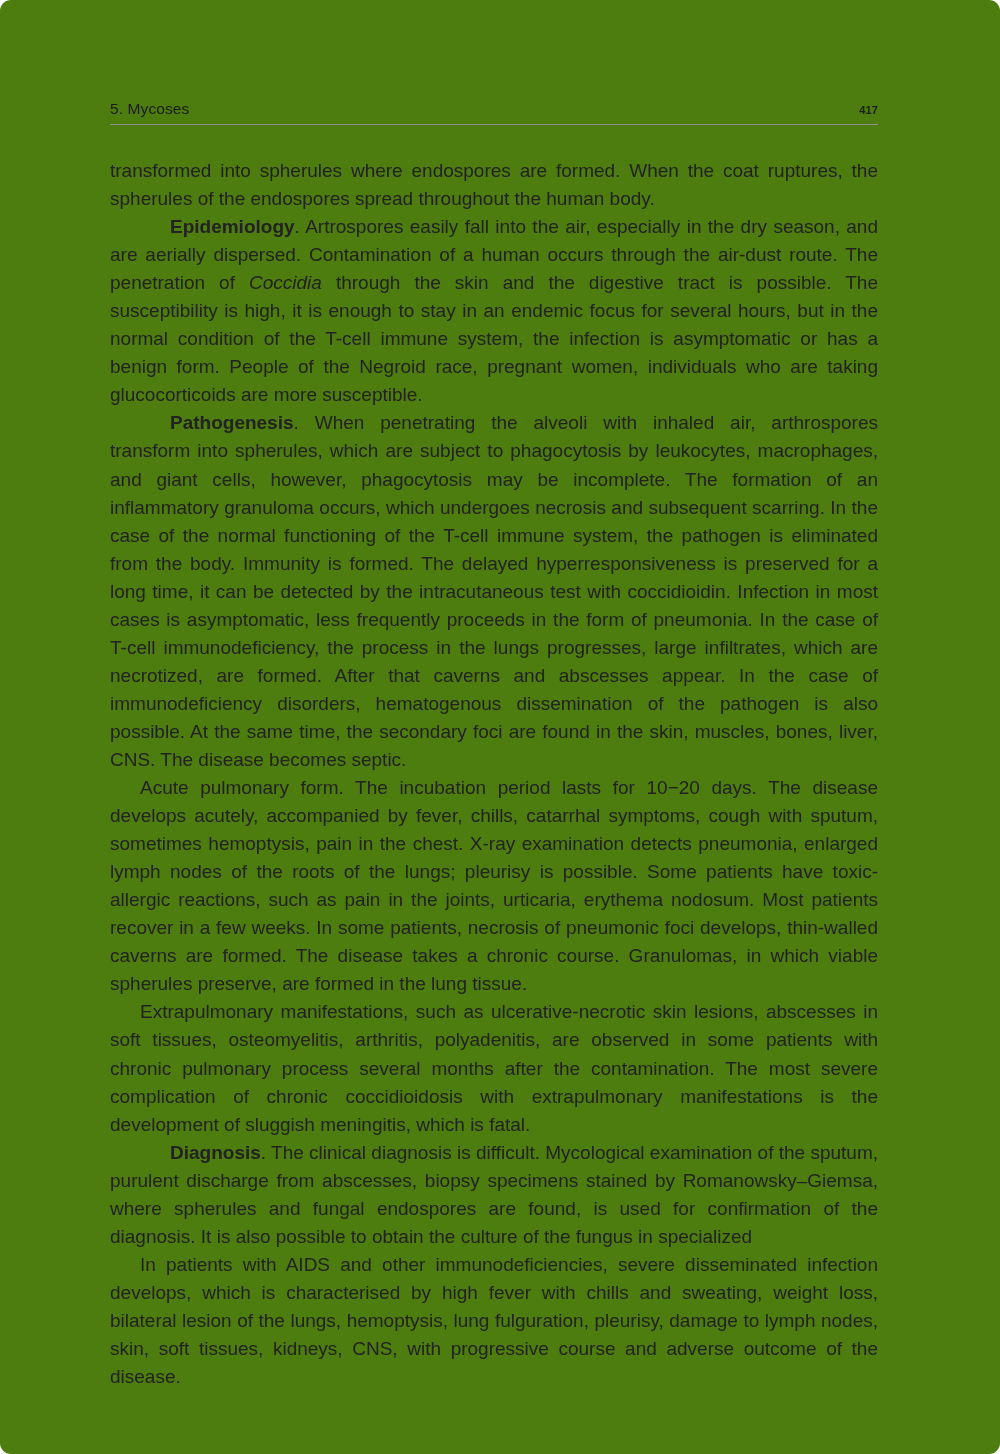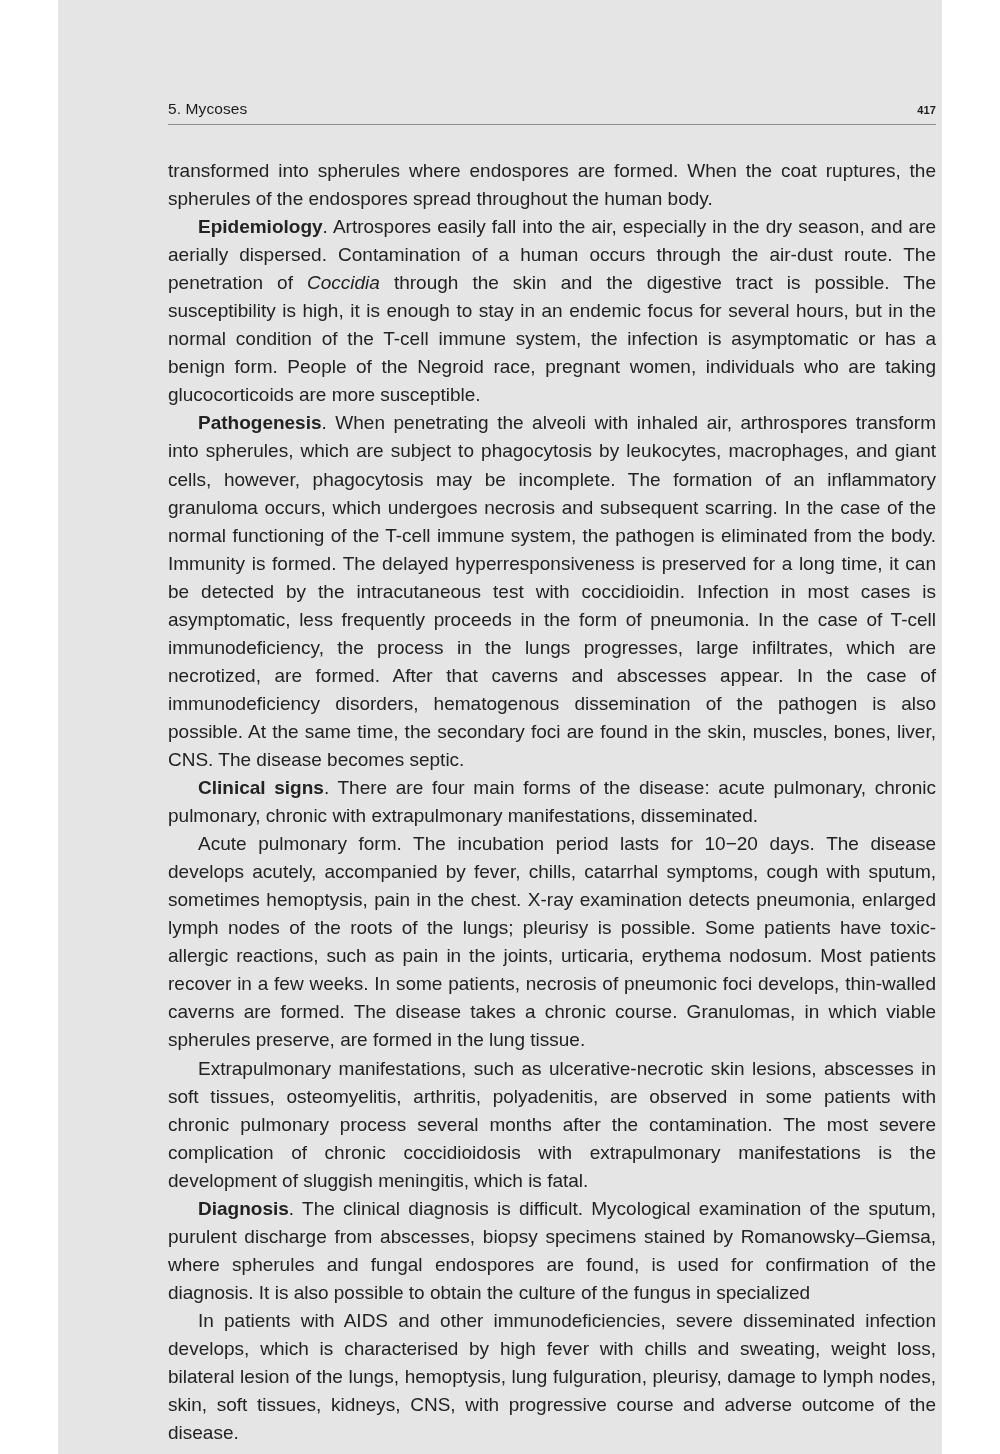--- a/index.html
+++ b/index.html
@@ -2,25 +2,26 @@
 <html><head>
 <meta charset="utf-8">
 <style>
   html, body {
     margin: 0;
     padding: 0;
     background: #ffffff;
   }
   .page {
     position: relative;
-    width: 884px;
+    width: 1000px;
     height: 1454px;
-    background: #e5e5e5;
+    background: #4d7c0f;
     margin: 0 auto;
     overflow: hidden;
+    border-radius: 11px;
   }
   .content {
     position: absolute;
     left: 110px;
     top: 100px;
     width: 768px;
   }
 
   
   .running-head {
@@ -60,20 +61,21 @@
   }
   .body-text p {
     margin: 0;
     text-indent: 0;
   }
   .body-text p.indented {
     text-indent: 30px;
   }
   .run-in-head {
     font-weight: 700;
+    margin-left: 30px;
   }
   .sci-name {
     font-style: italic;
   }
   
   .body-text p {
     text-align-last: left;
   }
 </style>
 </head>
@@ -95,23 +97,20 @@
       </p>
 
       <p class="indented">
         <span class="run-in-head">Epidemiology</span><span>. Artrospores easily fall into the air, especially in the dry season, and are aerially dispersed. Contamination of a human occurs through the air-dust route. The penetration of </span><span class="sci-name">Coccidia</span><span> through the skin and the digestive tract is possible. The susceptibility is high, it is enough to stay in an endemic focus for several hours, but in the normal condition of the T-cell immune system, the infection is asymptomatic or has a benign form. People of the Negroid race, pregnant women, individuals who are taking glucocorticoids are more susceptible.</span>
       </p>
 
       <p class="indented">
         <span class="run-in-head">Pathogenesis</span><span>. When penetrating the alveoli with inhaled air, arthrospores transform into spherules, which are subject to phagocytosis by leukocytes, macrophages, and giant cells, however, phagocytosis may be incomplete. The formation of an inflammatory granuloma occurs, which undergoes necrosis and subsequent scarring. In the case of the normal functioning of the T-cell immune system, the pathogen is eliminated from the body. Immunity is formed. The delayed hyperresponsiveness is preserved for a long time, it can be detected by the intracutaneous test with coccidioidin. Infection in most cases is asymptomatic, less frequently proceeds in the form of pneumonia. In the case of T-cell immunodeficiency, the process in the lungs progresses, large infiltrates, which are necrotized, are formed. After that caverns and abscesses appear. In the case of immunodeficiency disorders, hematogenous dissemination of the pathogen is also possible. At the same time, the secondary foci are found in the skin, muscles, bones, liver, CNS. The disease becomes septic.</span>
       </p>
 
-      <p class="indented">
-        <span class="run-in-head">Clinical signs</span><span>. There are four main forms of the disease: acute pulmonary, chronic pulmonary, chronic with extrapulmonary manifestations, disseminated.</span>
-      </p>
 
       <p class="indented">
         <span>Acute pulmonary form. The incubation period lasts for 10−20 days. The disease develops acutely, accompanied by fever, chills, catarrhal symptoms, cough with sputum, sometimes hemoptysis, pain in the chest. X-ray examination detects pneumonia, enlarged lymph nodes of the roots of the lungs; pleurisy is possible. Some patients have toxic-allergic reactions, such as pain in the joints, urticaria, erythema nodosum. Most patients recover in a few weeks. In some patients, necrosis of pneumonic foci develops, thin-walled caverns are formed. The disease takes a chronic course. Granulomas, in which viable spherules preserve, are formed in the lung tissue.</span>
       </p>
 
       <p class="indented">
         <span>Extrapulmonary manifestations, such as ulcerative-necrotic skin lesions, abscesses in soft tissues, osteomyelitis, arthritis, polyadenitis, are observed in some patients with chronic pulmonary process several months after the contamination. The most severe complication of chronic coccidioidosis with extrapulmonary manifestations is the development of sluggish meningitis, which is fatal.</span>
       </p>
 
       <p class="indented">

